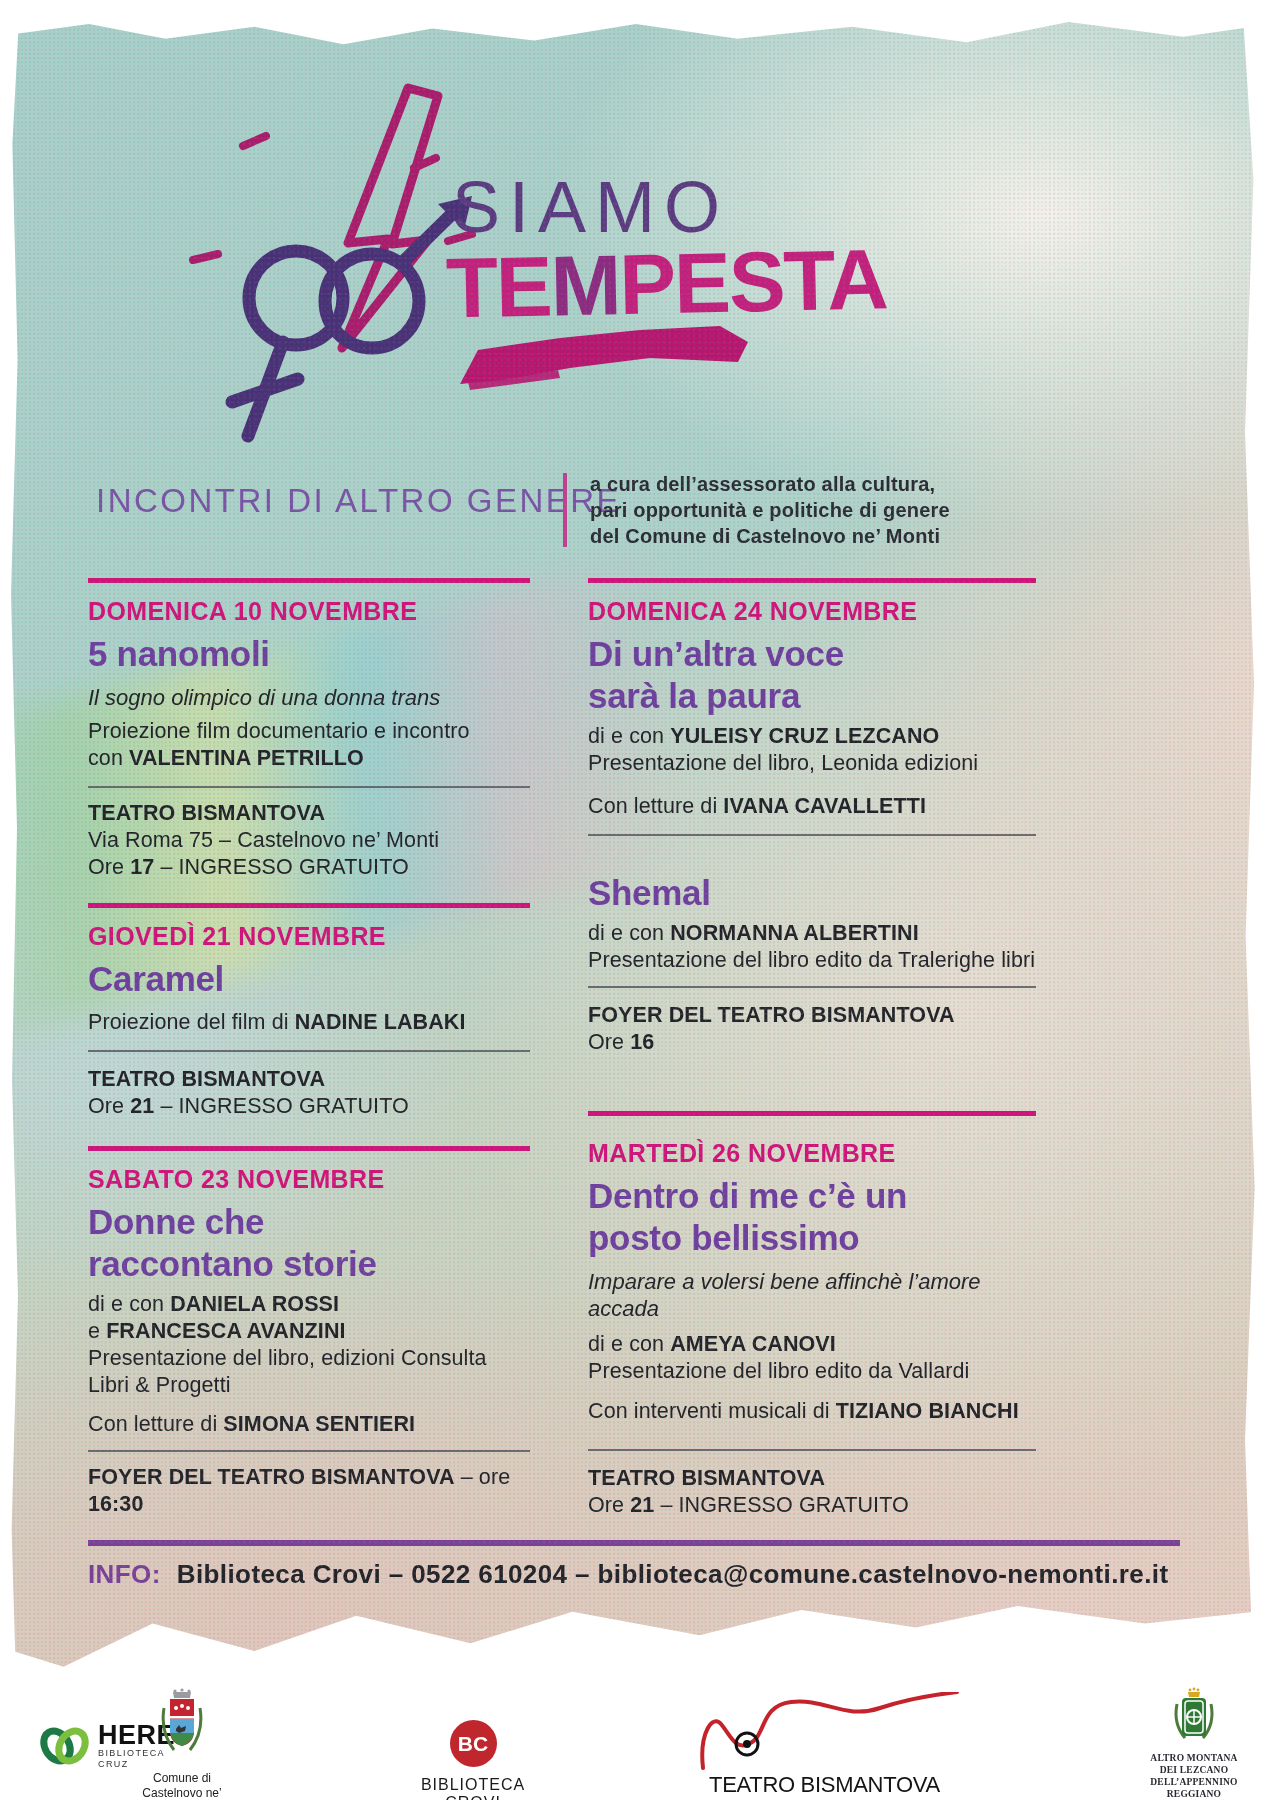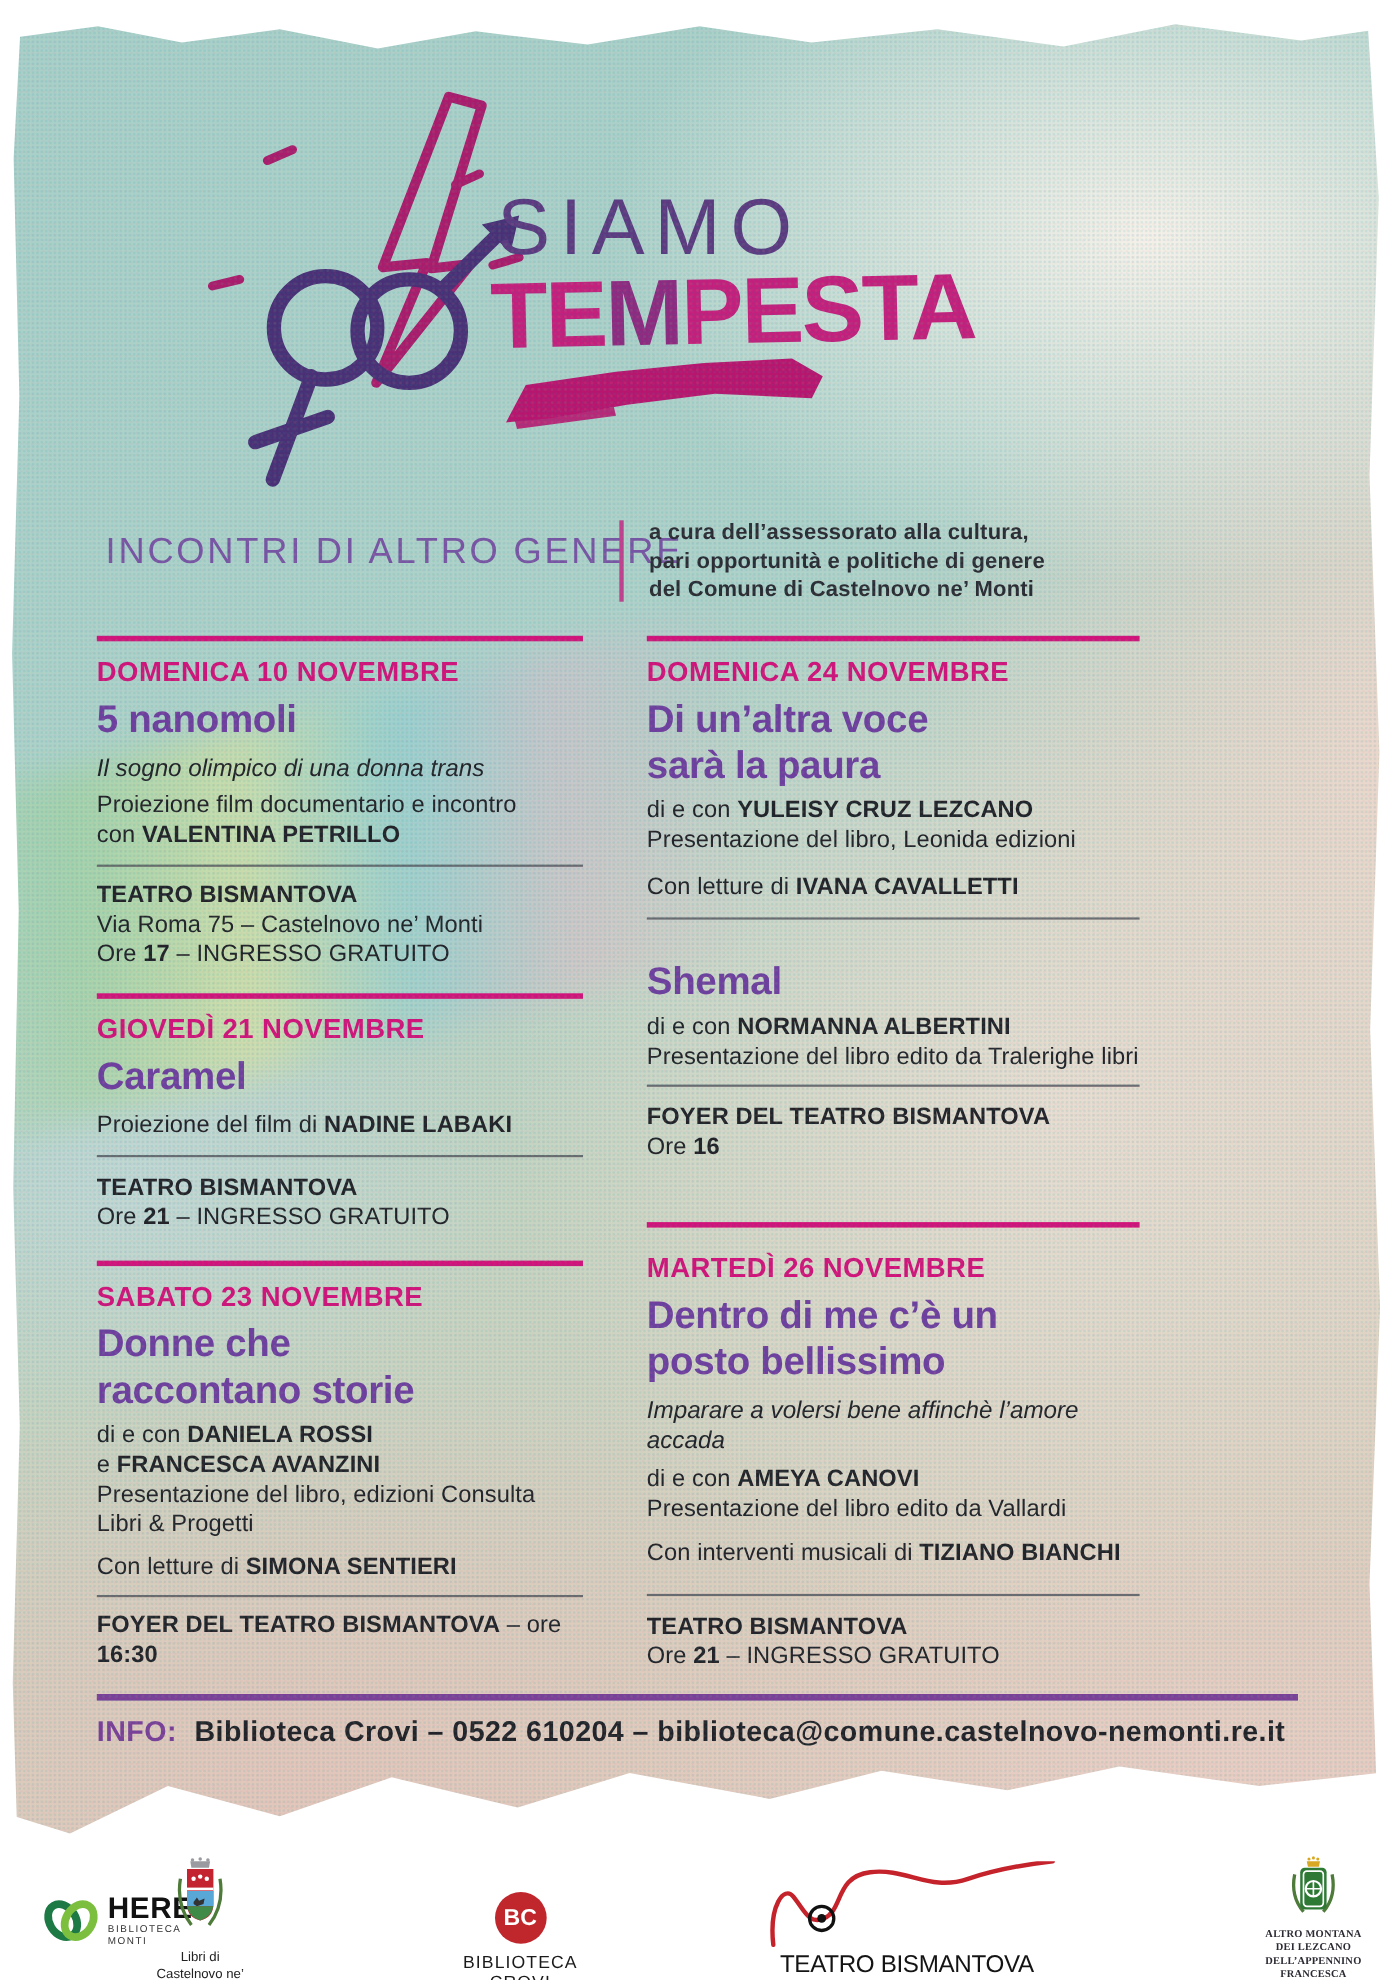--- a/index.html
+++ b/index.html
@@ -228,21 +228,21 @@
 
   <div class="footer">
     <div class="flogo here">
       <svg width="58" height="52" viewBox="0 0 58 52">
         <ellipse cx="21" cy="26" rx="12" ry="16" transform="rotate(-32 21 26)" fill="none" stroke="#1e7a45" stroke-width="7"></ellipse>
         <ellipse cx="36" cy="26" rx="12" ry="16" transform="rotate(32 36 26)" fill="none" stroke="#7cbf3f" stroke-width="7"></ellipse>
       </svg>
       <div class="here-text">
         <div class="here-word">HERE</div>
         <div class="here-sub">BIBLIOTECA</div>
-        <div class="here-sub">MONTI</div>
+        <div class="here-sub">CRUZ</div>
       </div>
     </div>
 
     <div class="flogo comune">
       <svg width="44" height="78" viewBox="0 0 44 78">
         <polygon points="13,6 31,6 30,12 14,12" fill="#9a9aa0"></polygon>
         <circle cx="15" cy="5" r="1.6" fill="#9a9aa0"></circle>
           <circle cx="22" cy="4" r="1.6" fill="#9a9aa0"></circle>
           <circle cx="29" cy="5" r="1.6" fill="#9a9aa0"></circle>
         <path d="M4,22 Q0,46 14,64" fill="none" stroke="#4e7b3a" stroke-width="3"></path>
@@ -250,21 +250,21 @@
         <path d="M10,13 h24 v32 q0,12 -12,15 q-12,-3 -12,-15 Z" fill="#c32430"></path>
         <rect x="10" y="30" width="24" height="2.5" fill="#ffffff"></rect>
         <circle cx="16" cy="22" r="2" fill="#fff"></circle>
           <circle cx="22" cy="20" r="2" fill="#fff"></circle>
           <circle cx="28" cy="22" r="2" fill="#fff"></circle>
         <path d="M10,33 h24 v14 h-24 Z" fill="#58a7d6"></path>
         <path d="M16,43 l3,-4 l2,3 l5,-2 l-1,5 l-6,2 l-3,-2 Z" fill="#333"></path>
         <path d="M10,47 h24 q-2,10 -12,13 q-10,-3 -12,-13 Z" fill="#3f8a46"></path>
       </svg>
       <div class="comune-cap">
-        <div>Libri di</div>
+        <div>Comune di</div>
         <div>Castelnovo ne’ Monti</div>
       </div>
     </div>
 
     <div class="flogo bc">
       <div class="bc-circle">BC</div>
       <div class="bc-cap">BIBLIOTECA CROVI</div>
     </div>
 
     <div class="flogo teatro">
@@ -286,17 +286,17 @@
         <path d="M40,18 Q44,38 32,52" fill="none" stroke="#4e7b3a" stroke-width="3"></path>
         <rect x="11" y="12" width="24" height="38" rx="4" fill="#2e7a35"></rect>
         <rect x="14" y="15" width="18" height="32" rx="3" fill="none" stroke="#fff" stroke-width="1.5"></rect>
         <circle cx="23" cy="31" r="7" fill="none" stroke="#fff" stroke-width="2"></circle>
         <line x1="23" y1="24" x2="23" y2="38" stroke="#fff" stroke-width="1.5"></line>
         <line x1="16" y1="31" x2="30" y2="31" stroke="#fff" stroke-width="1.5"></line>
       </svg>
       <div class="unione-cap">
         <div>ALTRO MONTANA</div>
         <div>DEI LEZCANO</div>
-        <div>DELL’APPENNINO FRANCESCA</div>
+        <div>DELL’APPENNINO REGGIANO</div>
       </div>
     </div>
   </div>
 </div>
 
 </body></html>

